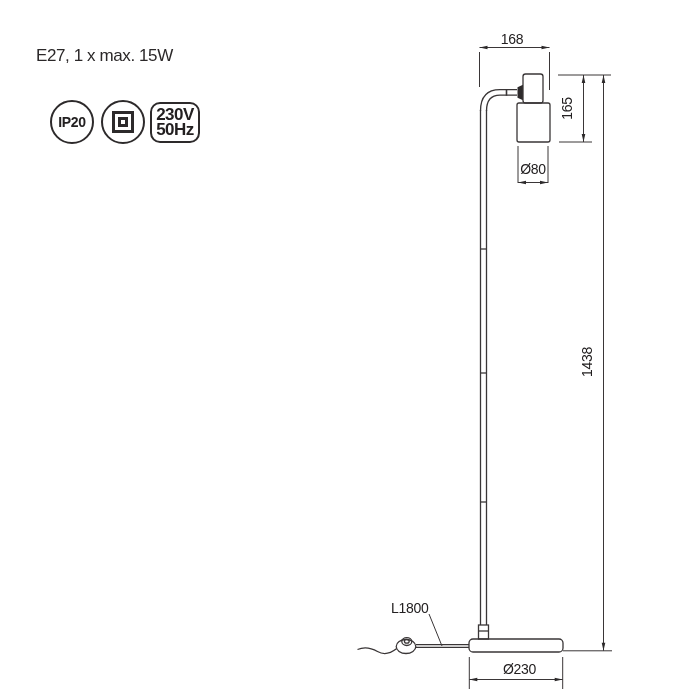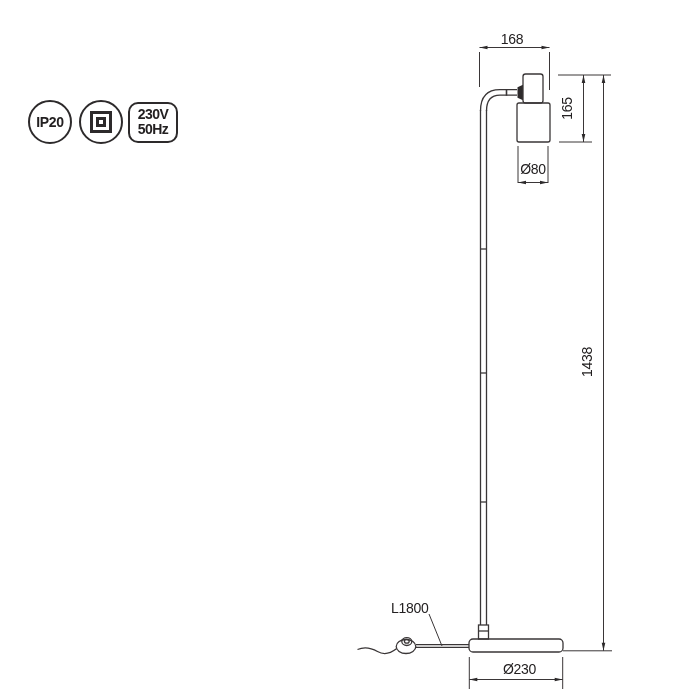--- a/index.html
+++ b/index.html
@@ -1,43 +1,44 @@
 <!DOCTYPE html>
 <html><head>
 <meta charset="utf-8">
 <style>
   html,body{margin:0;padding:0;background:#ffffff;}
   body{width:700px;height:700px;position:relative;overflow:hidden;
        font-family:"Liberation Sans",sans-serif;color:#232021;}
   .hdr{position:absolute;left:36px;top:30px;}
   .product-code{font-size:21px;font-weight:bold;letter-spacing:-0.5px;color:#232021;}
   .lamp-spec{font-size:17px;letter-spacing:-0.4px;margin-top:16px;color:#2b2829;}
-  .badges{position:absolute;left:28px;top:100px;display:flex;align-items:center;text-align:right;}
+  .badges{position:absolute;left:50px;top:100px;display:flex;align-items:center;text-align:right;}
   .badge-circle{width:44px;height:44px;border:2px solid #2d2a2b;border-radius:50%;
        box-sizing:border-box;display:flex;align-items:center;justify-content:center;}
   .ip-text{font-size:14px;font-weight:bold;letter-spacing:-0.3px;}
   .class2{margin-left:7px;}
   .sq-outer{width:22px;height:22px;border:3px solid #2d2a2b;box-sizing:border-box;
        display:flex;align-items:center;justify-content:center;}
   .sq-inner{width:10px;height:10px;border:3px solid #2d2a2b;box-sizing:border-box;}
   .vbox{margin-left:5px;width:50px;height:41px;border:2px solid #2d2a2b;border-radius:10px;
        box-sizing:border-box;display:flex;flex-direction:column;align-items:center;
-       justify-content:center;font-size:14px;font-weight:bold;line-height:15px;
+       justify-content:center;font-size:17px;font-weight:bold;line-height:15px;
        letter-spacing:-0.5px;}
   svg{position:absolute;left:0;top:0;}
   .ln{stroke:#3a3637;stroke-width:1.3;fill:none;}
   .dim{stroke:#3a3637;stroke-width:1;fill:none;}
   .arr{fill:#2d2a2b;stroke:none;}
   .dtxt{font-family:"Liberation Sans",sans-serif;font-size:14px;fill:#232021;
        letter-spacing:-0.3px;}
 </style>
 </head>
 <body>
 
 <div class="hdr">
+  <div class="lamp-spec">E27, 1 x max. 15W</div>
 </div>
 
 <div class="badges">
   <div class="badge-circle">
     <span class="ip-text">IP20</span>
   </div>
   <div class="badge-circle class2">
     <div class="sq-outer">
       <div class="sq-inner"></div>
     </div>

